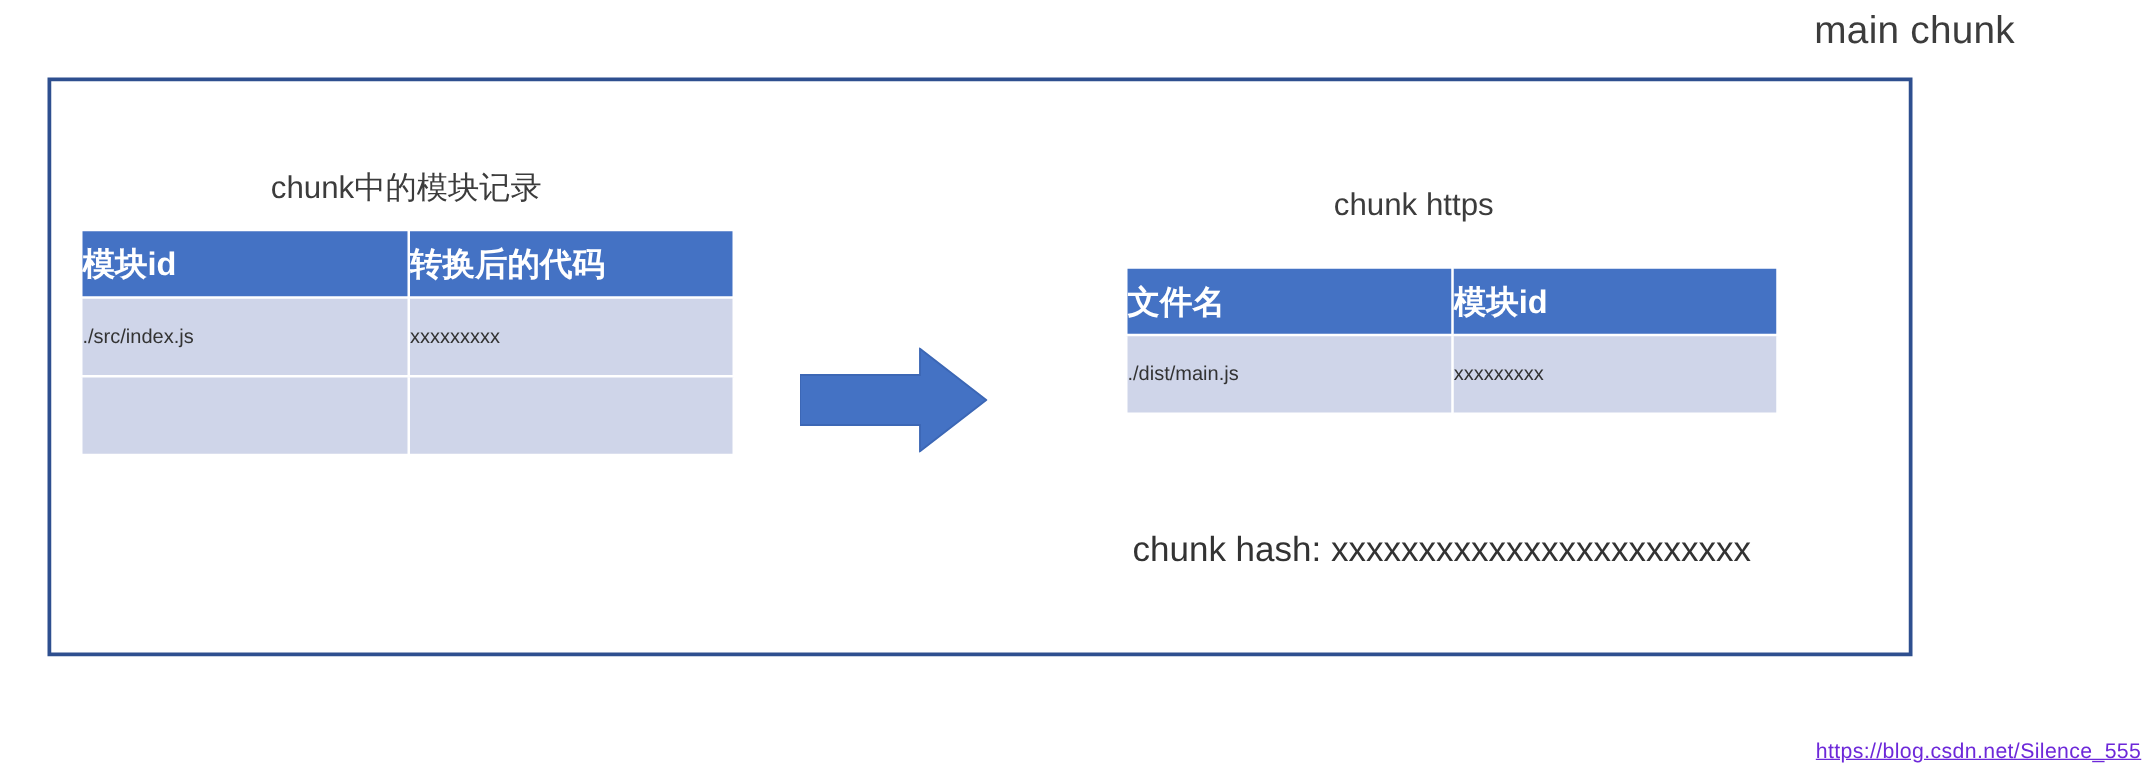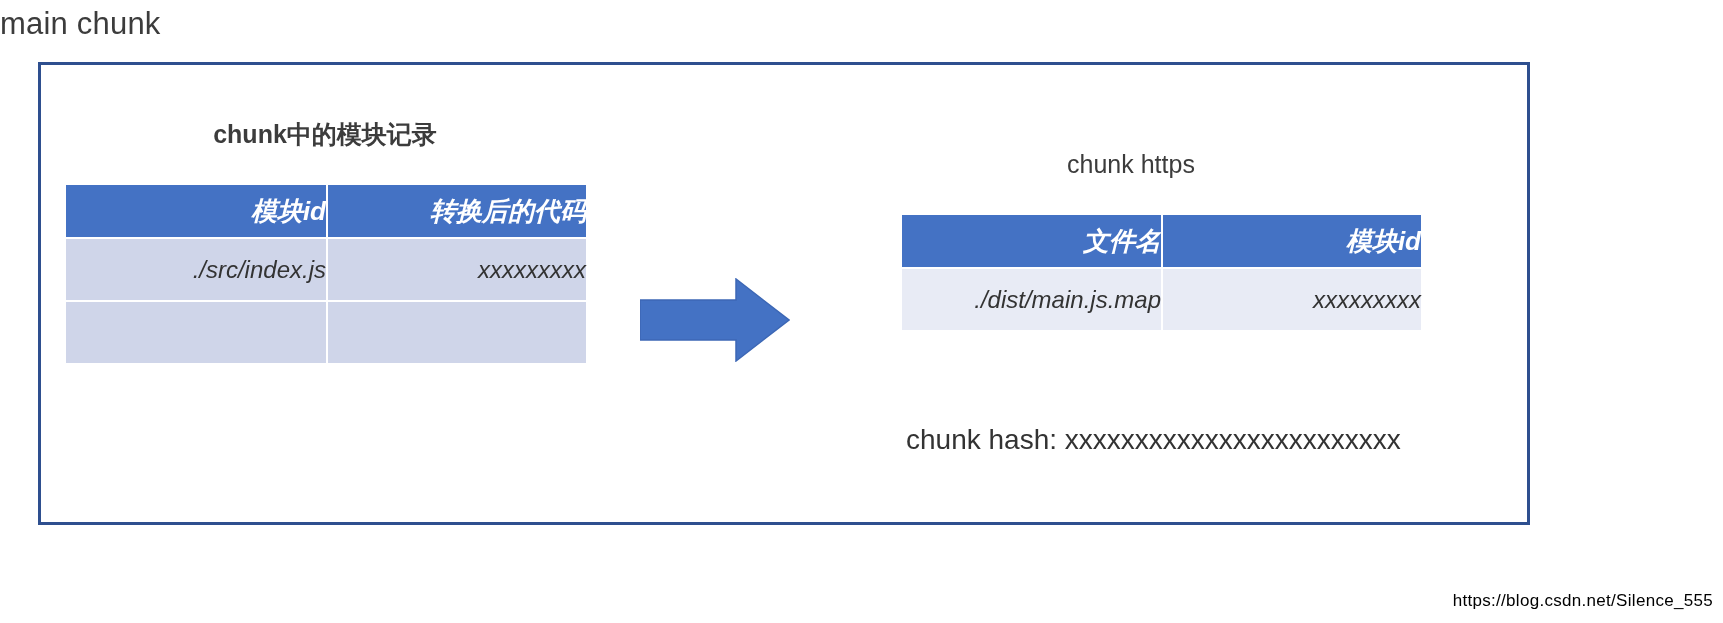--- a/index.html
+++ b/index.html
@@ -15,21 +15,21 @@
     font-family: "Liberation Sans", "DejaVu Sans", sans-serif;
     color: #404040;
   }
 
   
   .page-title {
     position: absolute;
     left: 0;
     top: 2px;
     width: 1612px;
-    text-align: left;
+    text-align: right;
     font-size: 31px;
     line-height: 44px;
     color: #3c3c3c;
     font-weight: 400;
     letter-spacing: 0.2px;
   }
 
   
   .chunk-panel {
     position: absolute;
@@ -46,57 +46,55 @@
   .caption {
     position: absolute;
     font-size: 25px;
     line-height: 32px;
     color: #3c3c3c;
     white-space: nowrap;
     text-align: center;
   }
   .caption-modules {
     left: 64px;
-    top: 118px;
+    top: 134px;
     width: 522px;
-    font-weight: bold;
   }
   .caption-assets {
     left: 870px;
     top: 148px;
     width: 522px;
   }
 
   
   .ppt-table {
     position: absolute;
     border-collapse: collapse;
     table-layout: fixed;
     background: #ffffff;
   }
   .ppt-table td, .ppt-table th {
     padding: 0;
     margin: 0;
-    text-align: right;
+    text-align: left;
     vertical-align: middle;
     border-left: 2px solid #ffffff;
     border-right: 2px solid #ffffff;
     border-top: 2px solid #ffffff;
     border-bottom: 2px solid #ffffff;
-    font-style: italic;
   }
   .ppt-table thead th {
     background: #4472C4;
     color: #ffffff;
     font-weight: bold;
     font-size: 26px;
     height: 52px;
   }
   .ppt-table tbody td {
-    font-size: 24px;
+    font-size: 16px;
     color: #333333;
     height: 61px;
     font-weight: 400;
   }
   .row-dark td { background: #CFD5E9; }
   .row-light td { background: #E8EBF5; }
 
   
   .table-modules {
     left: 64px;
@@ -139,23 +137,24 @@
     padding-left: 36px;
     box-sizing: border-box;
   }
 
   
   .watermark {
     position: absolute;
     right: 10px;
     bottom: 12px;
     font-size: 17px;
-    color: #000000;
+    color: #6d28d9;
     white-space: nowrap;
     letter-spacing: 0.3px;
+    text-decoration: underline;
   }
 </style>
 </head>
 <body>
 
 <div class="page-title">main chunk</div>
 
 <div class="chunk-panel"></div>
 
 <div class="caption caption-modules">chunk中的模块记录</div>
@@ -196,22 +195,22 @@
     <col class="col-name">
     <col class="col-content">
   </colgroup>
   <thead>
     <tr>
       <th>文件名</th>
       <th>模块id</th>
     </tr>
   </thead>
   <tbody>
-    <tr class="row-light">
-      <td>./dist/main.js.map</td>
+    <tr class="row-dark">
+      <td>./dist/main.js</td>
       <td>xxxxxxxxx</td>
     </tr>
   </tbody>
 </table>
 
 <div class="chunk-hash">chunk hash: xxxxxxxxxxxxxxxxxxxxxxxx</div>
 
 <div class="watermark">https://blog.csdn.net/Silence_555</div>
 
 </body></html>

